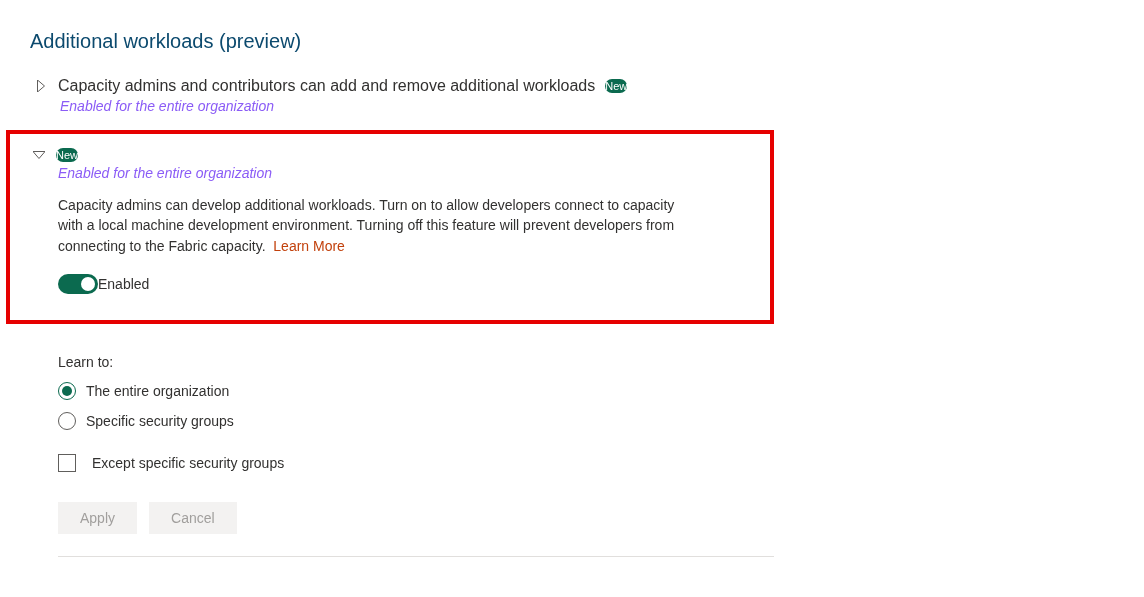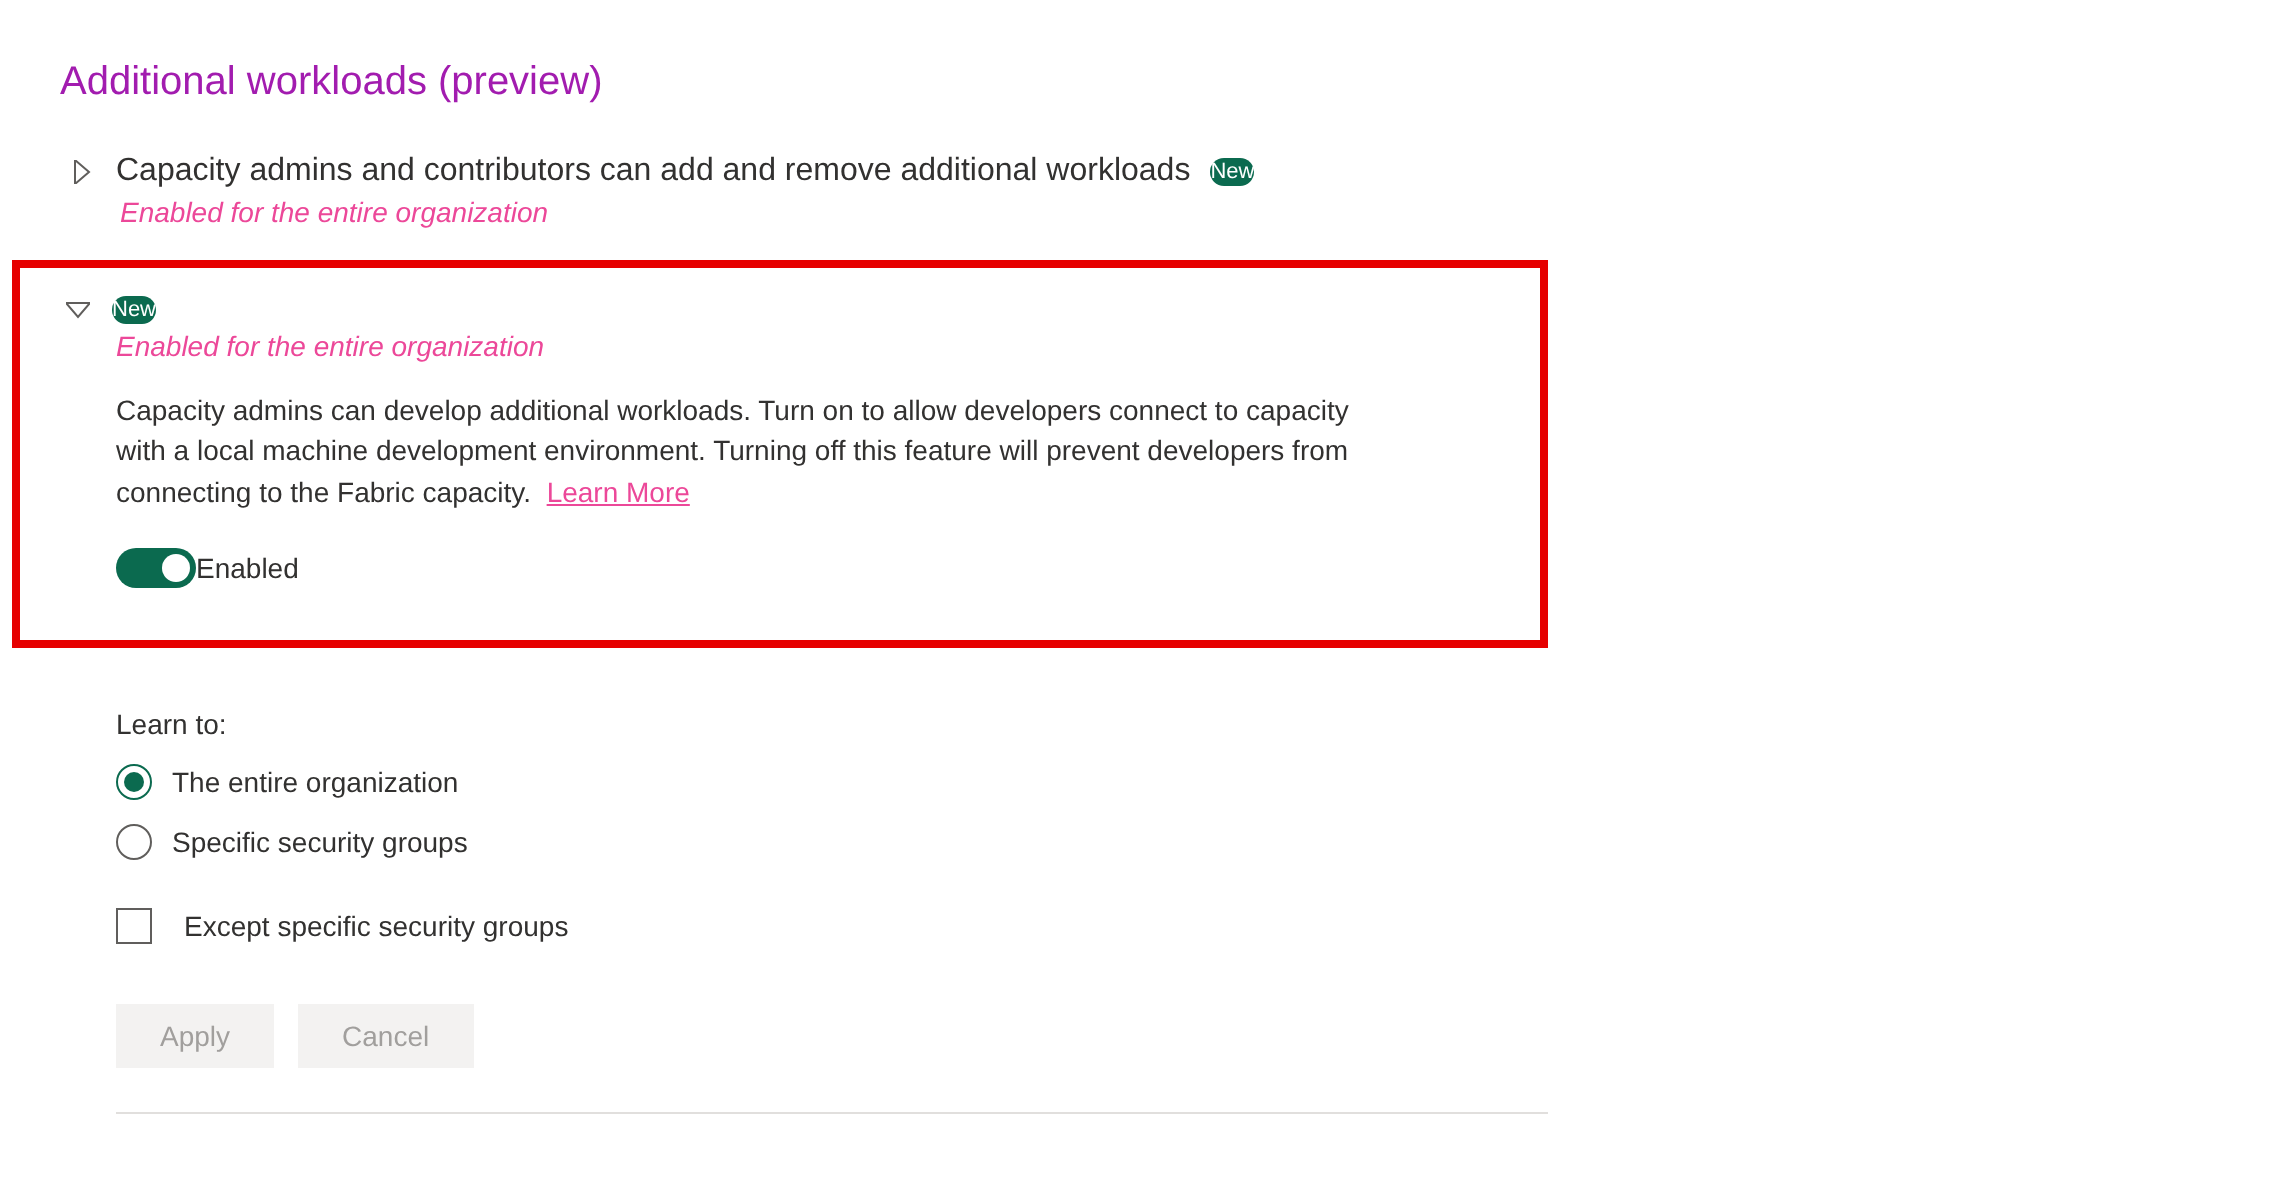--- a/index.html
+++ b/index.html
@@ -11,21 +11,21 @@
       font-family: "Segoe UI", -apple-system, BlinkMacSystemFont, sans-serif;
       font-size: 14px;
       color: #323130;
       background: #ffffff;
       padding: 30px 30px 30px 30px;
       width: 1144px;
     }
     .section-title {
       font-size: 20px;
       font-weight: 400;
-      color: #a21caf;
+      color: #0c4a6e;
       margin-bottom: 24px;
     }
     .setting-group {
       padding-left: 4px;
     }
     .setting-header-row {
       display: flex;
       align-items: center;
       gap: 10px;
       cursor: pointer;
@@ -47,21 +47,21 @@
     .badge-new {
       background: #0b6a4f;
       color: #ffffff;
       font-size: 11px;
       padding: 1px 0;
       border-radius: 10px;
       font-weight: 400;
     }
     .setting-status {
       font-style: italic;
-      color: #ec4899;
+      color: #8b5cf6;
       font-size: 14px;
       margin-left: 26px;
       margin-bottom: 16px;
     }
     .highlight-box {
       border: 4px solid #e60000;
       padding: 14px 18px 26px 26px;
       margin-left: -24px;
       margin-right: 340px;
       margin-top: 12px;
@@ -75,22 +75,21 @@
     }
     .setting-description {
       font-size: 14px;
       color: #323130;
       line-height: 1.45;
       margin-left: 22px;
       margin-bottom: 18px;
       max-width: 620px;
     }
     .learn-more {
-      color: #ec4899;
-      text-decoration: underline;
+      color: #c2410c;
       cursor: pointer;
     }
     .toggle-row {
       display: flex;
       align-items: center;
       margin-left: 22px;
     }
     .toggle-switch {
       width: 40px;
       height: 20px;

